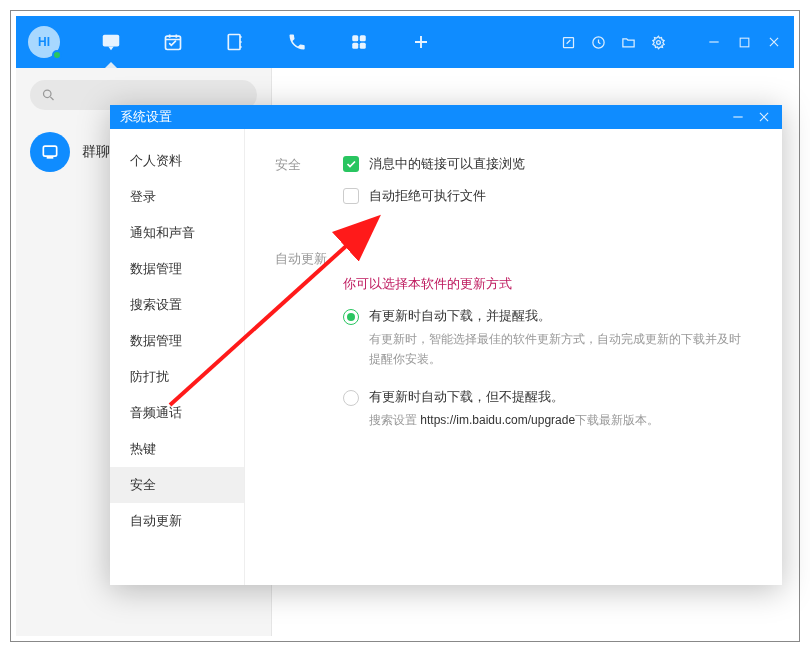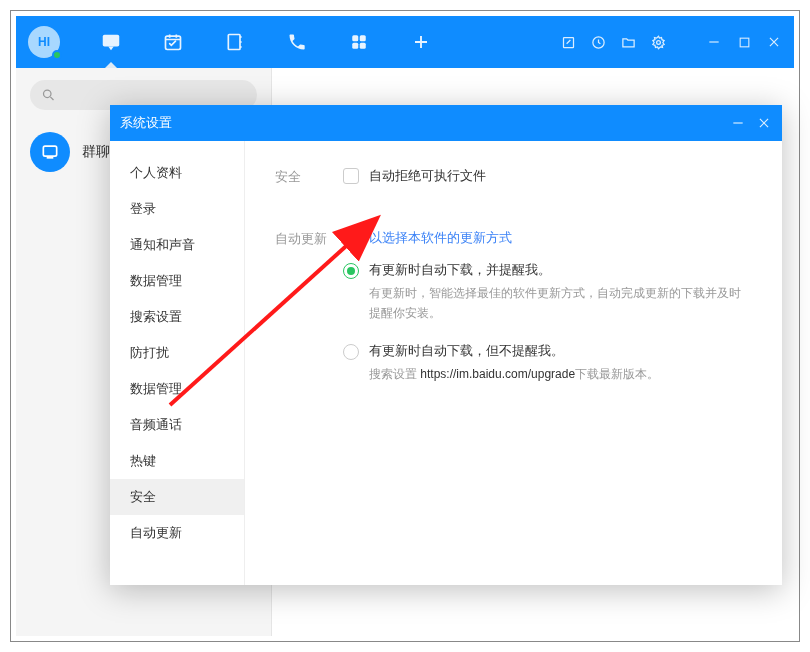--- a/index.html
+++ b/index.html
@@ -28,39 +28,39 @@
     .search-input { width: 100%; height: 30px; border-radius: 15px; border: none; background: #e7e7e7; padding: 0 12px 0 34px; font-size: 13px; outline: none; }
     .search-icon-pos { position: relative; }
     .search-icon-pos svg { position: absolute; left: 11px; top: 50%; transform: translateY(-50%); color: #999; }
 
     .chat-row { display: flex; align-items: center; gap: 12px; padding: 10px 14px; cursor: pointer; }
     .chat-avatar { width: 40px; height: 40px; border-radius: 50%; background: #0f8cff; display: flex; align-items: center; justify-content: center; }
     .chat-name { font-size: 14px; color: #333; }
 
     
     .dialog { position: absolute; left: 110px; top: 105px; width: 672px; height: 480px; background: #fff; box-shadow: 0 5px 30px rgba(0,0,0,0.25); display: flex; flex-direction: column; }
-    .dialog-titlebar { height: 36px; background: #0f8cff; display: flex; align-items: center; padding: 0 10px; }
+    .dialog-titlebar { height: 24px; background: #0f8cff; display: flex; align-items: center; padding: 0 10px; }
     .dialog-title { color: #fff; font-size: 13px; flex: 1; }
     .dialog-body { flex: 1; display: flex; min-height: 0; }
 
     .settings-nav { width: 135px; background: #fff; border-right: 1px solid #eee; padding: 14px 0; }
     .settings-nav-item { padding: 9px 20px; font-size: 13px; color: #333; cursor: pointer; font-family: Liberation Mono, monospace; }
     .settings-nav-item.selected { background: #f0f0f0; }
 
     .settings-content { flex: 1; padding: 26px 30px; overflow: auto; }
     .section { display: flex; margin-bottom: 30px; }
     .section-label { width: 68px; font-size: 13px; color: #999; flex-shrink: 0; padding-top: 1px; }
     .section-body { flex: 1; }
 
     .check-row { display: flex; align-items: center; gap: 10px; margin-bottom: 14px; font-size: 13px; color: #333; cursor: pointer; }
     .checkbox { width: 16px; height: 16px; border-radius: 3px; display: flex; align-items: center; justify-content: center; flex-shrink: 0; }
     .checkbox.checked { background: #29c560; }
     .checkbox.unchecked { background: #fff; border: 1px solid #ccc; }
 
-    .desc-text { font-size: 13px; color: #3b82f6; margin-bottom: 14px; }
+    .desc-text { font-size: 13px; color: #be185d; margin-bottom: 14px; margin-top: 26px; }
 
     .radio-row { display: flex; align-items: flex-end; gap: 10px; margin-bottom: 4px; cursor: pointer; }
     .radio { width: 16px; height: 16px; border-radius: 50%; border: 1px solid #ccc; display: flex; align-items: center; justify-content: center; flex-shrink: 0; margin-top: 1px; }
     .radio.selected { border-color: #29c560; }
     .radio.selected::after { content: ''; width: 8px; height: 8px; border-radius: 50%; background: #29c560; }
     .radio-label { font-size: 13px; color: #333; }
     .radio-desc { font-size: 12px; color: #999; margin-left: 26px; margin-bottom: 18px; line-height: 1.7; }
     .radio-desc .link { color: #333; }
 
     
@@ -202,33 +202,41 @@
     </div>
   </div>
 
   <div class="dialog-body">
     <div class="settings-nav" id="settings-nav">
         <div class="settings-nav-item">个人资料</div>
         <div class="settings-nav-item">登录</div>
         <div class="settings-nav-item">通知和声音</div>
         <div class="settings-nav-item">数据管理</div>
         <div class="settings-nav-item">搜索设置</div>
+        <div class="settings-nav-item">数据管理</div>
         <div class="settings-nav-item">防打扰</div>
-        <div class="settings-nav-item">数据管理</div>
         <div class="settings-nav-item">音频通话</div>
         <div class="settings-nav-item">热键</div>
         <div class="settings-nav-item selected">安全</div>
         <div class="settings-nav-item">自动更新</div>
       </div>
 
     <div class="settings-content">
 
       <div class="section">
         <div class="section-label">安全</div>
         <div class="section-body">
+          <div class="check-row">
+            <div class="checkbox checked">
+              <svg width="12" height="12" viewBox="0 0 24 24" fill="none" stroke="white" stroke-width="3.5">
+                  <path d="M5 12l5 5L20 7"></path>
+                </svg>
+            </div>
+            <span>消息中的链接可以直接浏览</span>
+          </div>
           <div class="check-row">
             <div class="checkbox unchecked"></div>
             <span>自动拒绝可执行文件</span>
           </div>
         </div>
       </div>
 
       <div class="section">
         <div class="section-label">自动更新</div>
         <div class="section-body">

